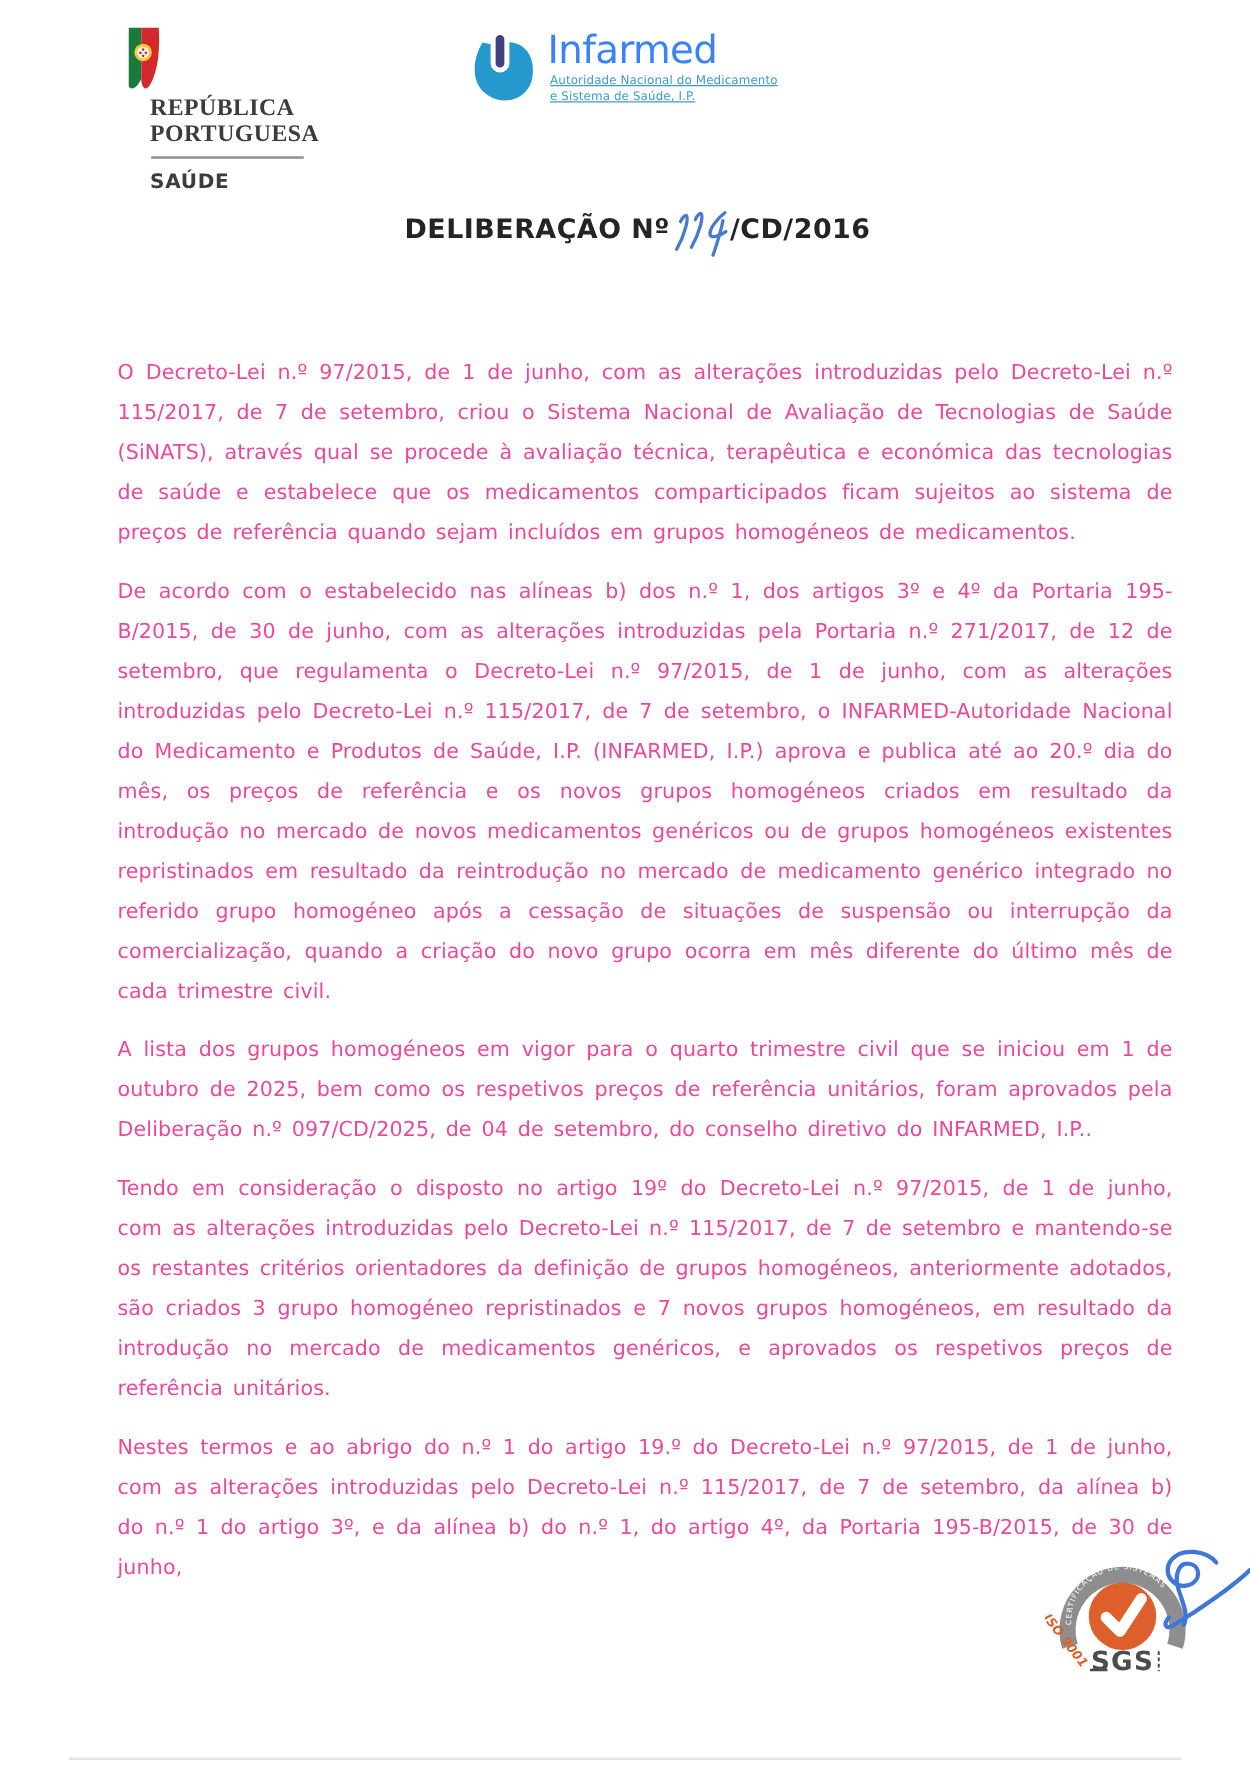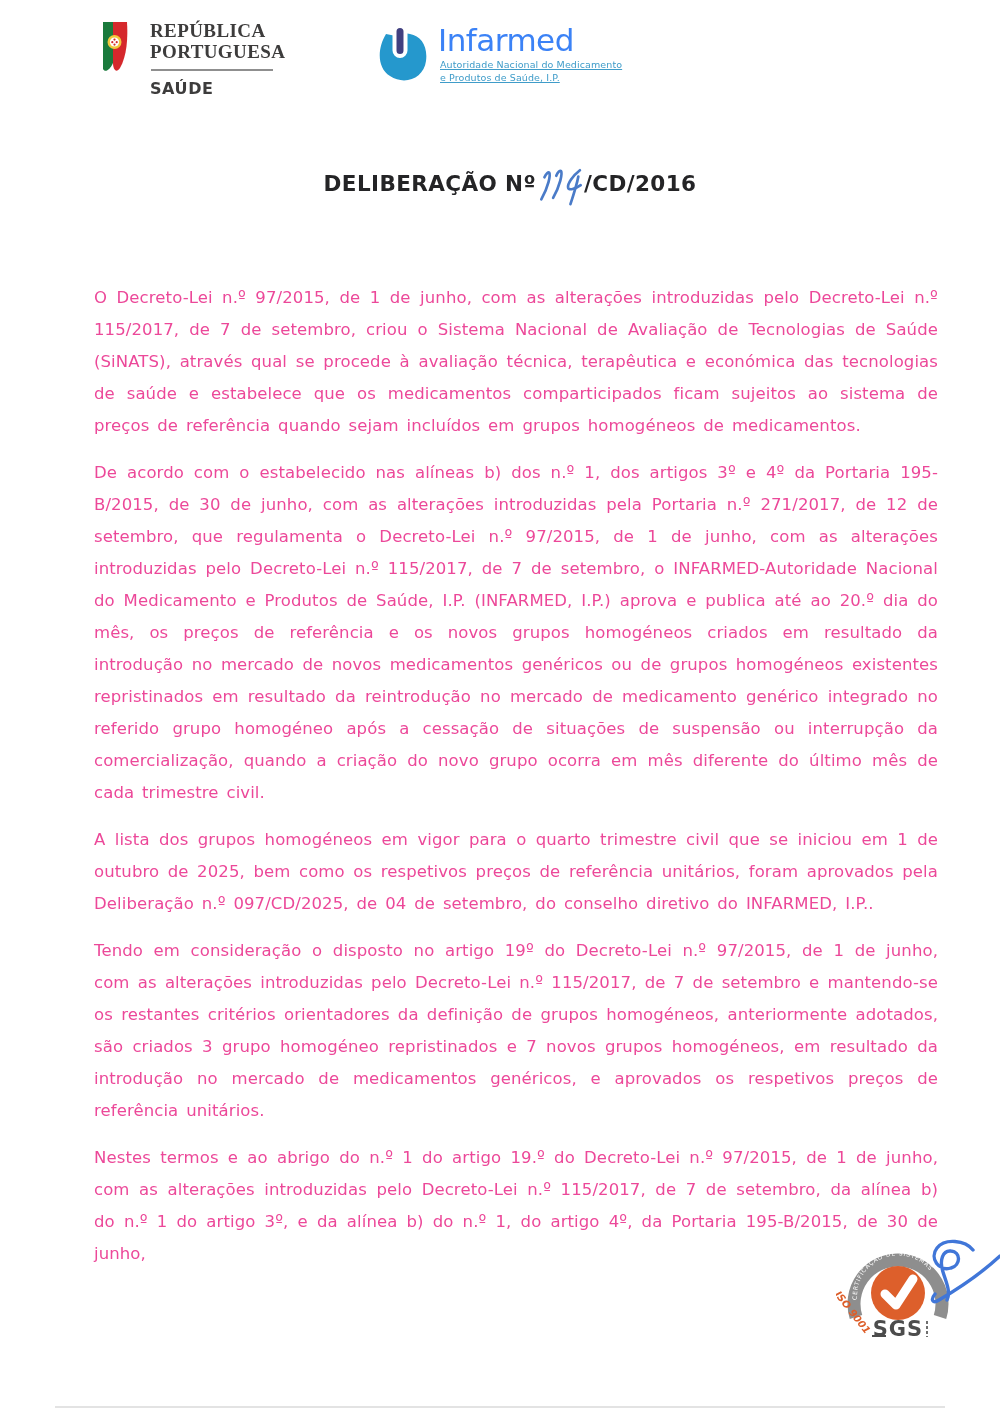--- a/index.html
+++ b/index.html
@@ -9,21 +9,21 @@
     width: 1000px;
     height: 1413px;
     margin: 0 auto;
     background: #ffffff;
     overflow: hidden;
     font-family: "DejaVu Sans", sans-serif;
     color: #1c1c1e;
   }
 
   
-  .gov-logo { position: absolute; left: 100px; top: 20px; display: flex; }
+  .gov-logo { position: absolute; left: 100px; top: 20px; display: flex; flex-direction: column; }
   .flag-icon { display: inline-block; width: 30px; height: 54px; margin-top: 2px; }
   .gov-text { margin-left: 20px; }
   .gov-country {
     font-family: "Liberation Serif", serif;
     font-weight: bold;
     font-size: 19px;
     line-height: 21px;
     letter-spacing: 0.4px;
     color: #3d3c3c;
   }
@@ -136,21 +136,21 @@
     <div class="infarmed-logo">
       <span class="infarmed-icon">
         <svg viewBox="0 0 52 58" width="52" height="58">
           <path d="M11 9 C3 22 1 42 15 51 C30 61 49 53 51 36 C53 21 46 11 35 9 C28 8 24 9 21 11 Z" fill="#2598cd"></path>
           <rect x="19.5" y="1" width="11" height="30" rx="5.5" fill="#414080" stroke="#ffffff" stroke-width="4"></rect>
         </svg>
       </span>
       <div class="infarmed-text">
         <div class="infarmed-wordmark">Infarmed</div>
         <div class="infarmed-sub">Autoridade Nacional do Medicamento</div>
-        <div class="infarmed-sub">e Produtos de Saúde, I.P.</div>
+        <div class="infarmed-sub">e Sistema de Saúde, I.P.</div>
       </div>
     </div>
 
   </header>
 
   <h1 class="doc-title">
     <span>DELIBERAÇÃO Nº</span>
     <span class="handwritten-number">
       <svg viewBox="0 0 66 54" width="52" height="54">
         <g fill="none" stroke="#4a7bc8" stroke-width="3.4" stroke-linecap="round">

